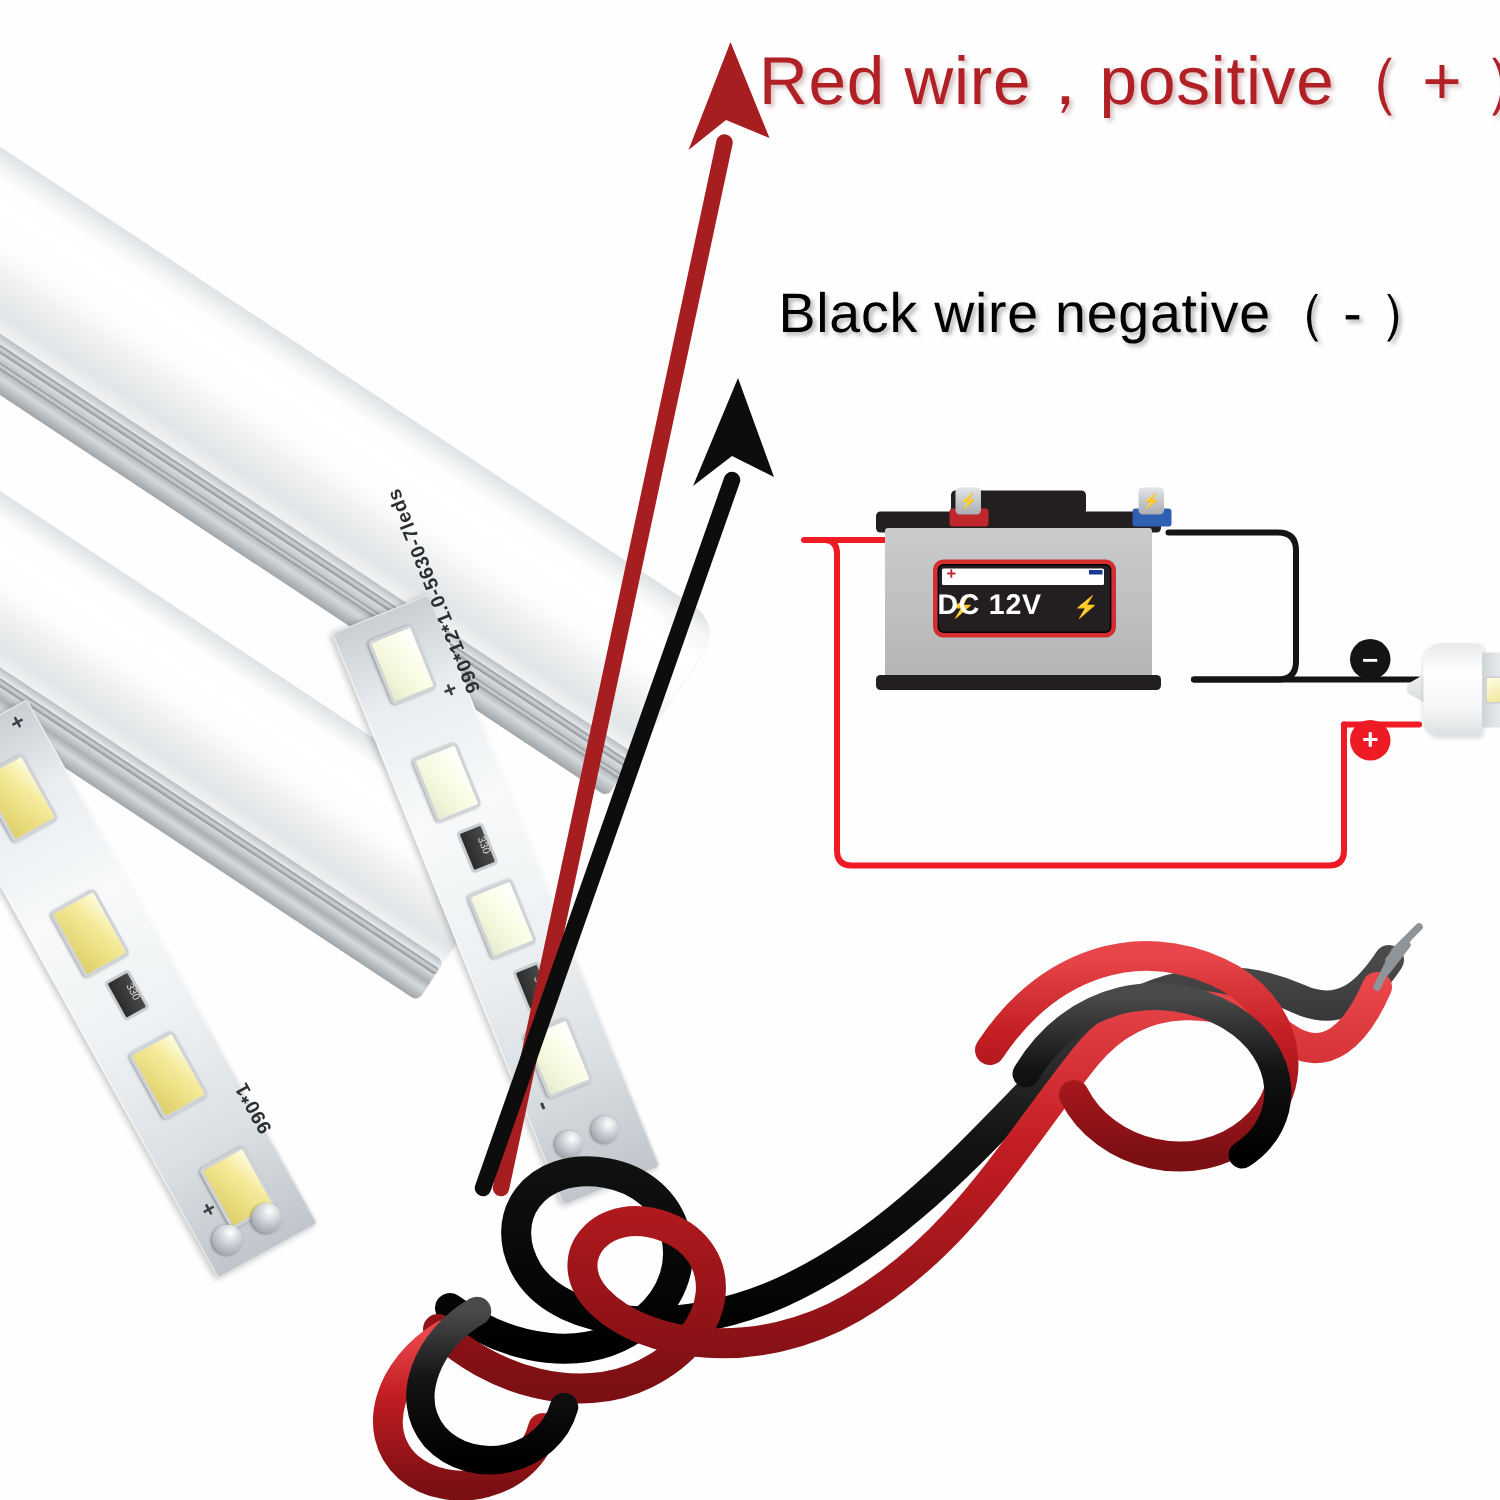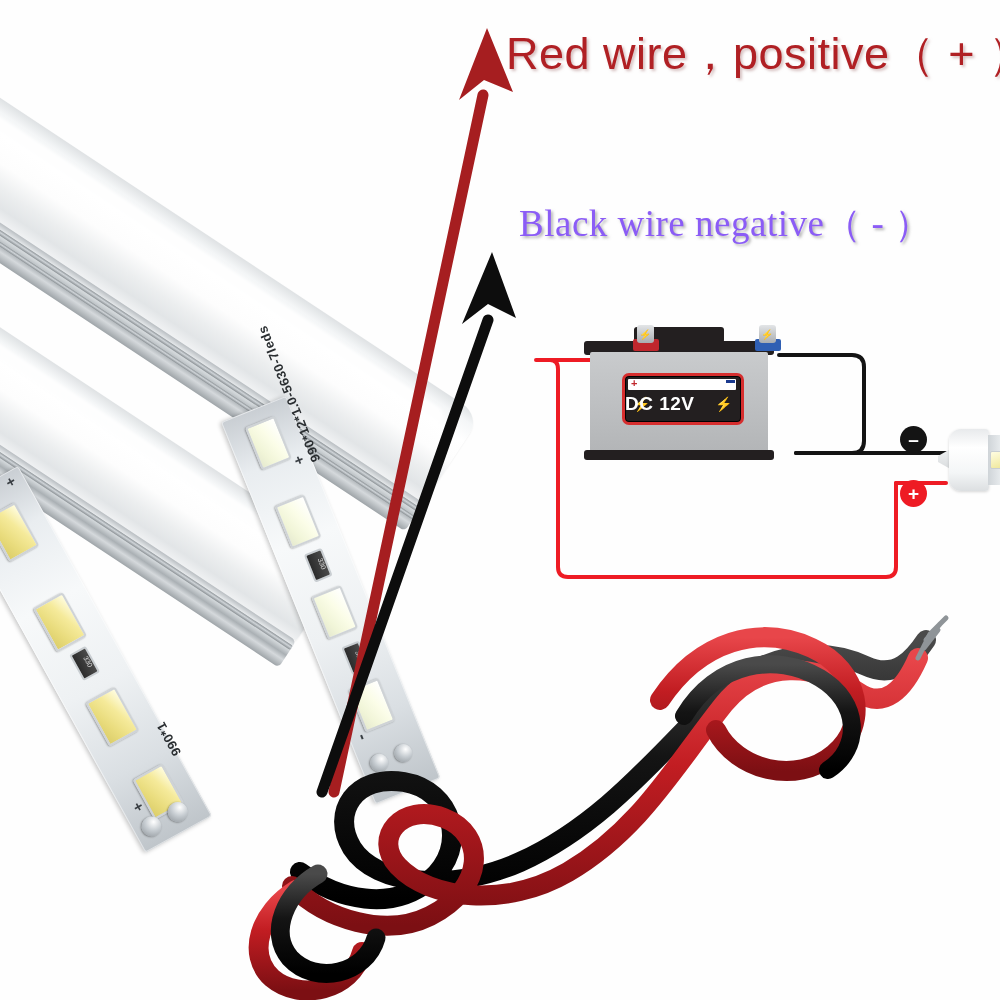--- a/index.html
+++ b/index.html
@@ -4,22 +4,22 @@
 <style>
   html,body{margin:0;padding:0;background:#fff;}
   body{width:1000px;height:1000px;overflow:hidden;
        font-family:"Liberation Sans",sans-serif;}
   #stage{position:relative;width:1000px;height:1000px;background:#fefefe;overflow:hidden;}
 
   
   .label{position:absolute;white-space:nowrap;font-weight:400;letter-spacing:.5px;}
   #red-label{left:506px;top:24px;font-size:45px;color:#b02024;
     text-shadow:2px 2px 3px rgba(180,140,140,.55),0 0 1px #fff;}
-  #black-label{left:519px;top:199px;font-size:37px;color:#8b5cf6;
-    text-shadow:2px 2px 3px rgba(130,130,130,.6),0 0 1px #fff;font-family:Liberation Serif, serif;}
+  #black-label{left:519px;top:184px;font-size:37px;color:#000000;
+    text-shadow:2px 2px 3px rgba(130,130,130,.6),0 0 1px #fff;}
 
   
   .arrow-svg{position:absolute;left:0;top:0;width:1000px;height:1000px;pointer-events:none;}
 
   
   .tube{position:absolute;transform-origin:0 0;}
   .tube .cover{position:absolute;left:0;top:0;border-radius:22px/20px;
      background:linear-gradient(180deg,
         #dfe2e4 0%, #f4f6f7 10%, #ffffff 26%, #fdfdfd 46%,
         #eceeef 64%, #e2e5e7 78%, #f6f7f8 92%, #d9dcde 100%);

